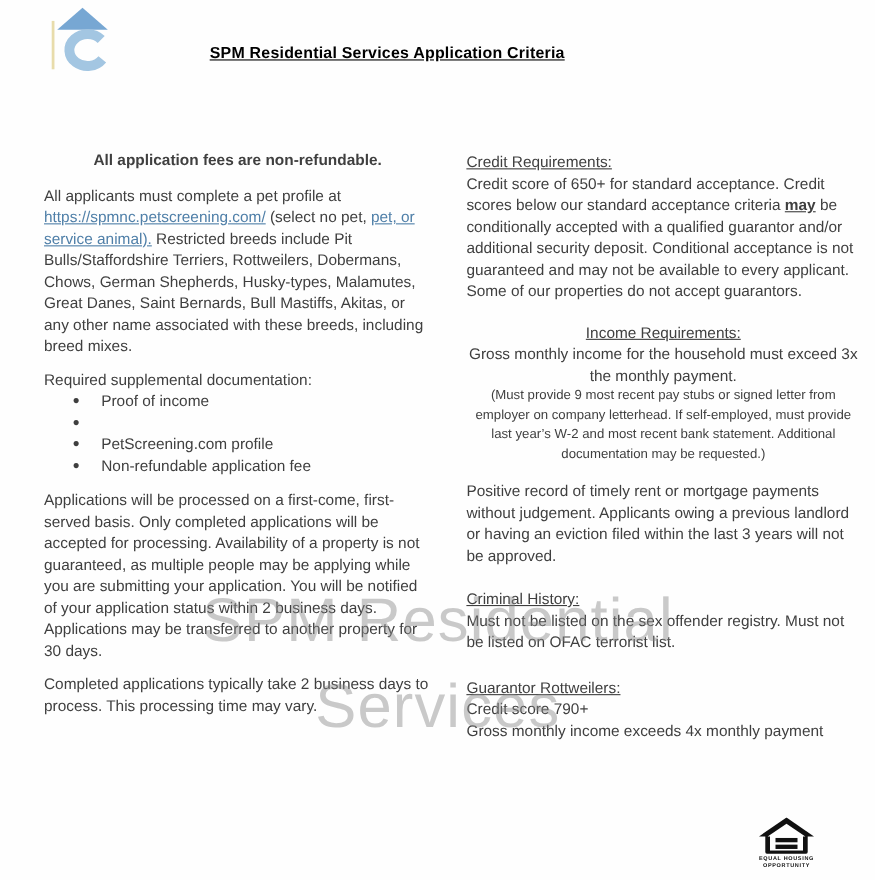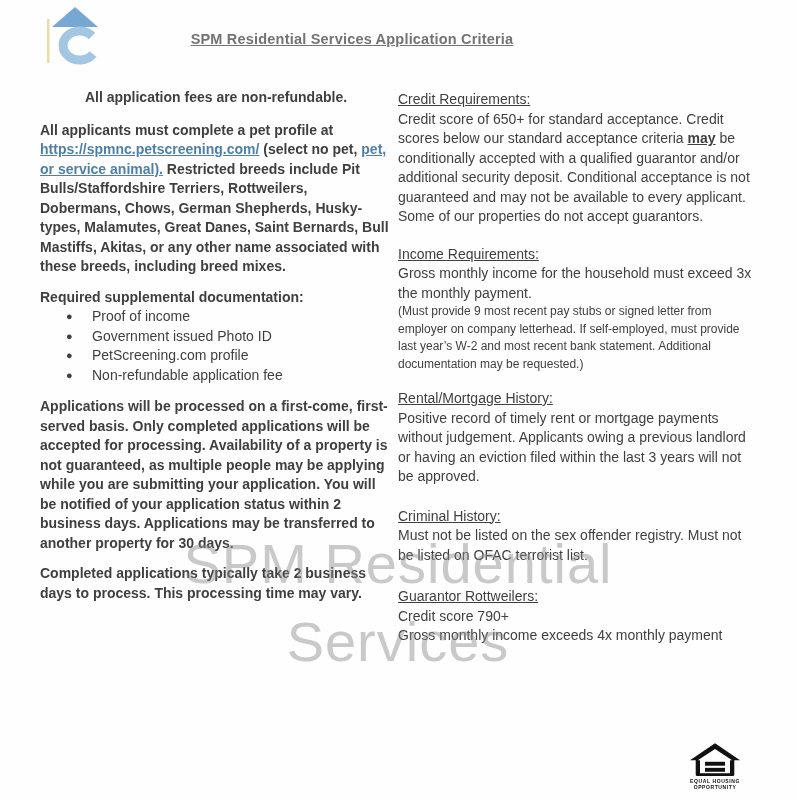--- a/index.html
+++ b/index.html
@@ -6,46 +6,46 @@
   .page {
     position:relative; width:796px; height:800px; background:#fefefe;
     font-family:"Liberation Sans", sans-serif; color:#3f3f3f; overflow:hidden;
   }
 
   
   .brand-logo { position:absolute; left:42px; top:4px; width:64px; height:66px; }
 
   
   .doc-title {
-    position:absolute; left:0; top:31px; width:704px; text-align:center;
+    position:absolute; left:0; top:41px; width:704px; text-align:center;
     font-size:14.5px; font-weight:bold; text-decoration:underline;
-    color:#737373; letter-spacing:0.2px;
+    color:#000000; letter-spacing:0.2px;
   }
 
   
-  .col { position:absolute; font-size:14px; line-height:19.5px; }
+  .col { position:absolute; font-size:14px; line-height:19.5px;margin-top:48px; }
   .col-left  { left:40px;  top:88px; width:352px; }
-  .col-right { left:398px; top:90px; width:358px; }
+  .col-right { left:424px; top:90px; width:358px; }
 
   .notice { font-weight:bold; text-align:center; margin:0 0 13px 0; }
-  .para   { margin:0 0 11px 0;font-weight:bold; }
+  .para   { margin:0 0 11px 0; }
   .para:last-child { margin-bottom:0; }
 
   a.doc-link { color:#4f7fa8; text-decoration:underline; cursor:pointer; }
 
   .list-heading { margin:3px 0 0 0; }
   ul.doc-list { margin:0 0 12px 0; padding:0 0 0 26px; list-style:none; }
   ul.doc-list li { display:flex; line-height:19.5px; }
   ul.doc-list .bullet { width:26px; flex:none; font-size:11px; line-height:19.5px; }
 
   .section { margin:0 0 18px 0; }
   .section-heading { text-decoration:underline; margin:0; }
   .section-body { margin:0; }
   .sec-credit   { margin-bottom:18px; }
-  .sec-income   { margin-bottom:16px; }
+  .sec-income   { margin-bottom:16px;text-align:center; }
   .sec-rental   { margin-bottom:20px; }
   .sec-criminal { margin-bottom:22px; }
   .small-note { font-size:12px; line-height:17.5px; }
   .guarantor-line { line-height:19.5px; }
 
   
   .watermark {
     position:absolute; left:0; top:487px; width:796px; text-align:center;
     font-size:56px; line-height:78px; color:#8a8a8a; opacity:0.45;
     z-index:4; pointer-events:none; letter-spacing:1px; white-space:nowrap;margin-top:38px;
@@ -83,21 +83,20 @@
 
 
     <p class="para list-heading">Required supplemental documentation:</p>
     <ul class="doc-list">
       <li>
           <span class="bullet">●</span>
           <span>Proof of income</span>
         </li>
       <li>
           <span class="bullet">●</span>
-          <span>Government issued Photo ID</span>
         </li>
       <li>
           <span class="bullet">●</span>
           <span>PetScreening.com profile</span>
         </li>
       <li>
           <span class="bullet">●</span>
           <span>Non-refundable application fee</span>
         </li>
     </ul>
@@ -113,21 +112,20 @@
       <p class="section-body"><span>Credit score of 650+ for standard acceptance. Credit scores below our standard acceptance criteria </span><span style="font-weight:bold;text-decoration:underline">may</span><span> be conditionally accepted with a qualified guarantor and/or additional security deposit. Conditional acceptance is not guaranteed and may not be available to every applicant. Some of our properties do not accept guarantors.</span></p>
     </div>
 
     <div class="section sec-income">
       <p class="section-heading">Income Requirements:</p>
       <p class="section-body">Gross monthly income for the household must exceed 3x the monthly payment.</p>
       <p class="section-body small-note">(Must provide 9 most recent pay stubs or signed letter from employer on company letterhead. If self-employed, must provide last year’s W-2 and most recent bank statement. Additional documentation may be requested.)</p>
     </div>
 
     <div class="section sec-rental">
-      <p class="section-heading">Rental/Mortgage History:</p>
       <p class="section-body">Positive record of timely rent or mortgage payments without judgement. Applicants owing a previous landlord or having an eviction filed within the last 3 years will not be approved.</p>
     </div>
 
     <div class="section sec-criminal">
       <p class="section-heading">Criminal History:</p>
       <p class="section-body">Must not be listed on the sex offender registry. Must not be listed on OFAC terrorist list.</p>
     </div>
 
     <div class="section">
       <p class="section-heading">Guarantor Rottweilers:</p>

